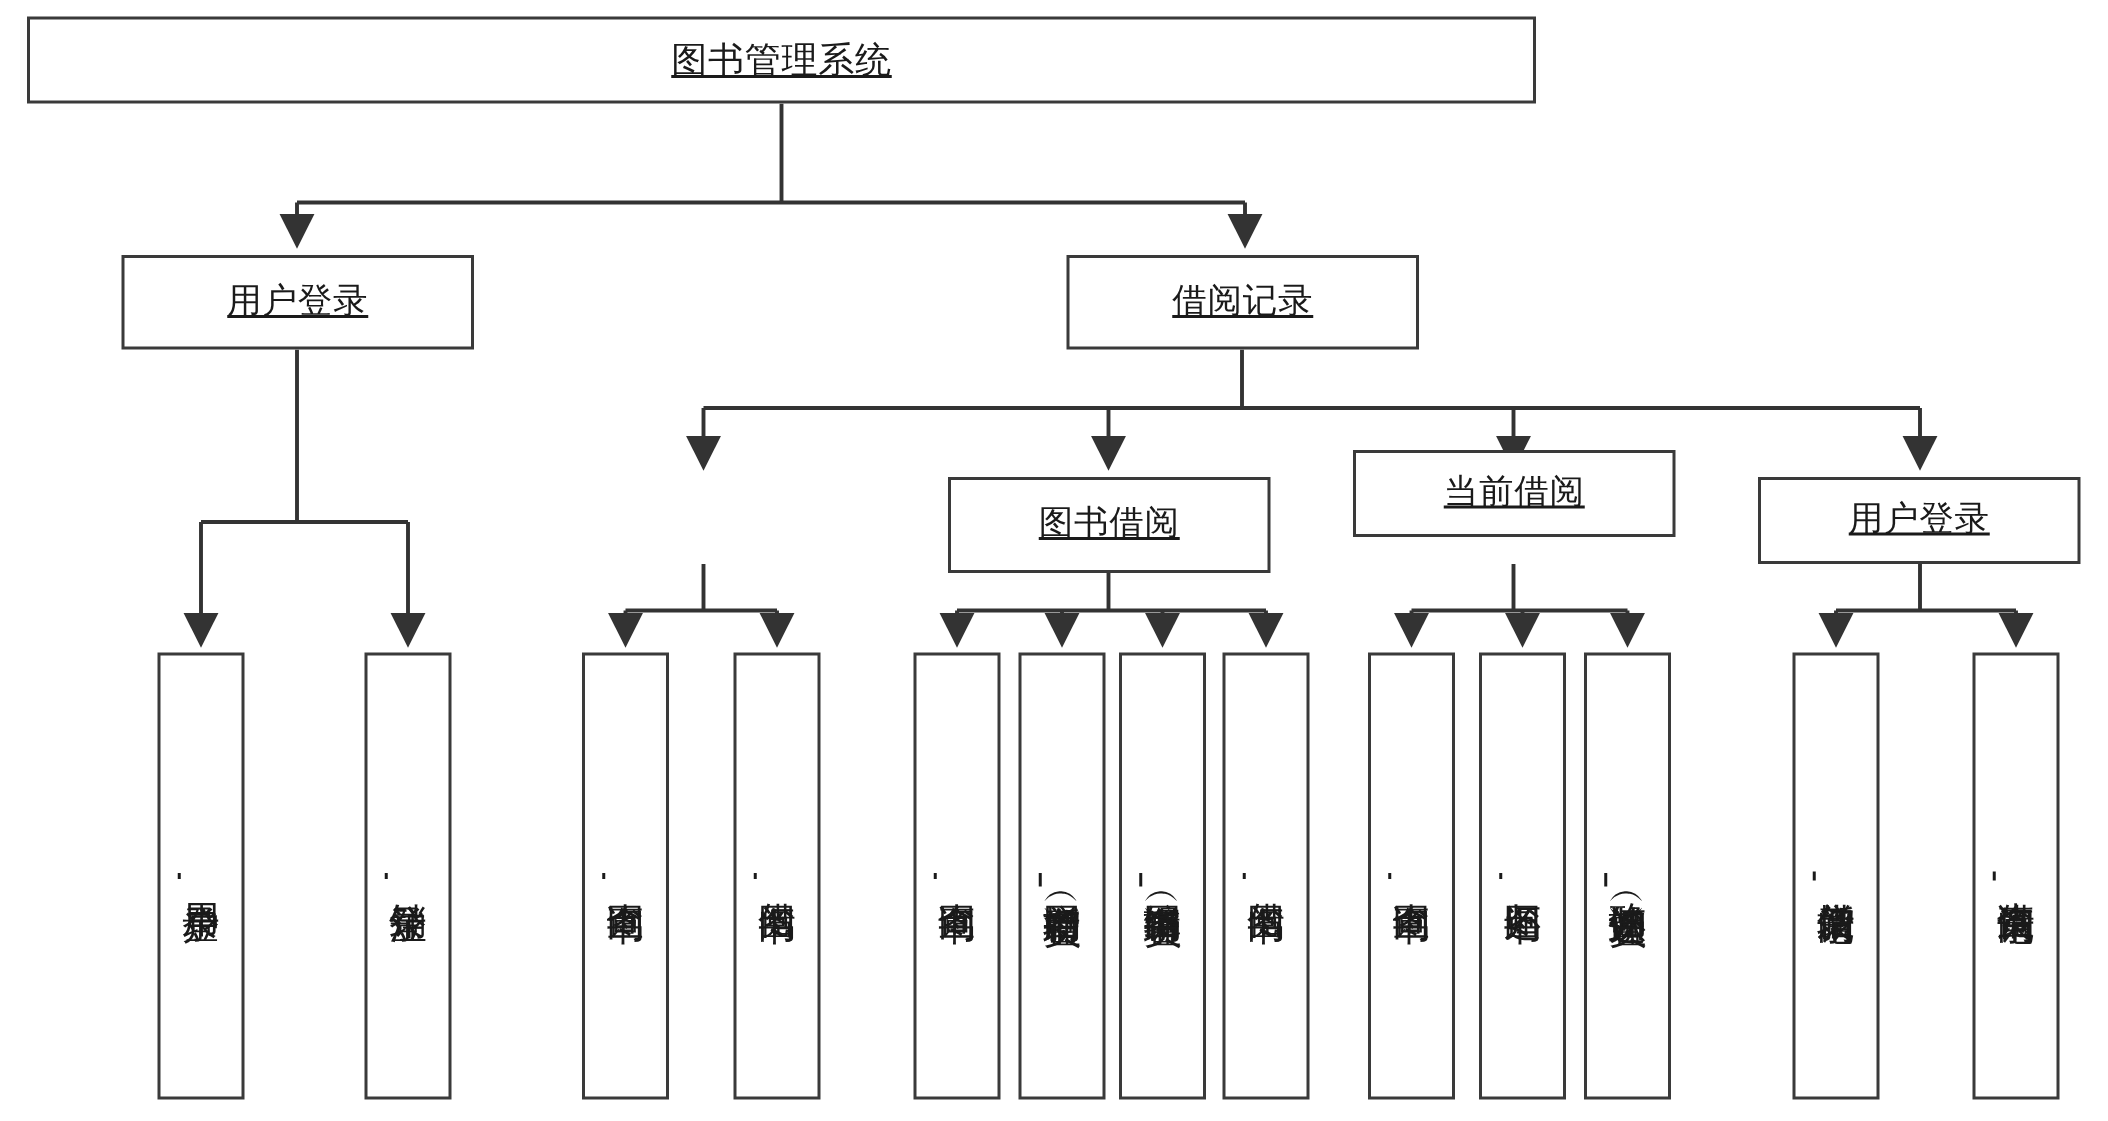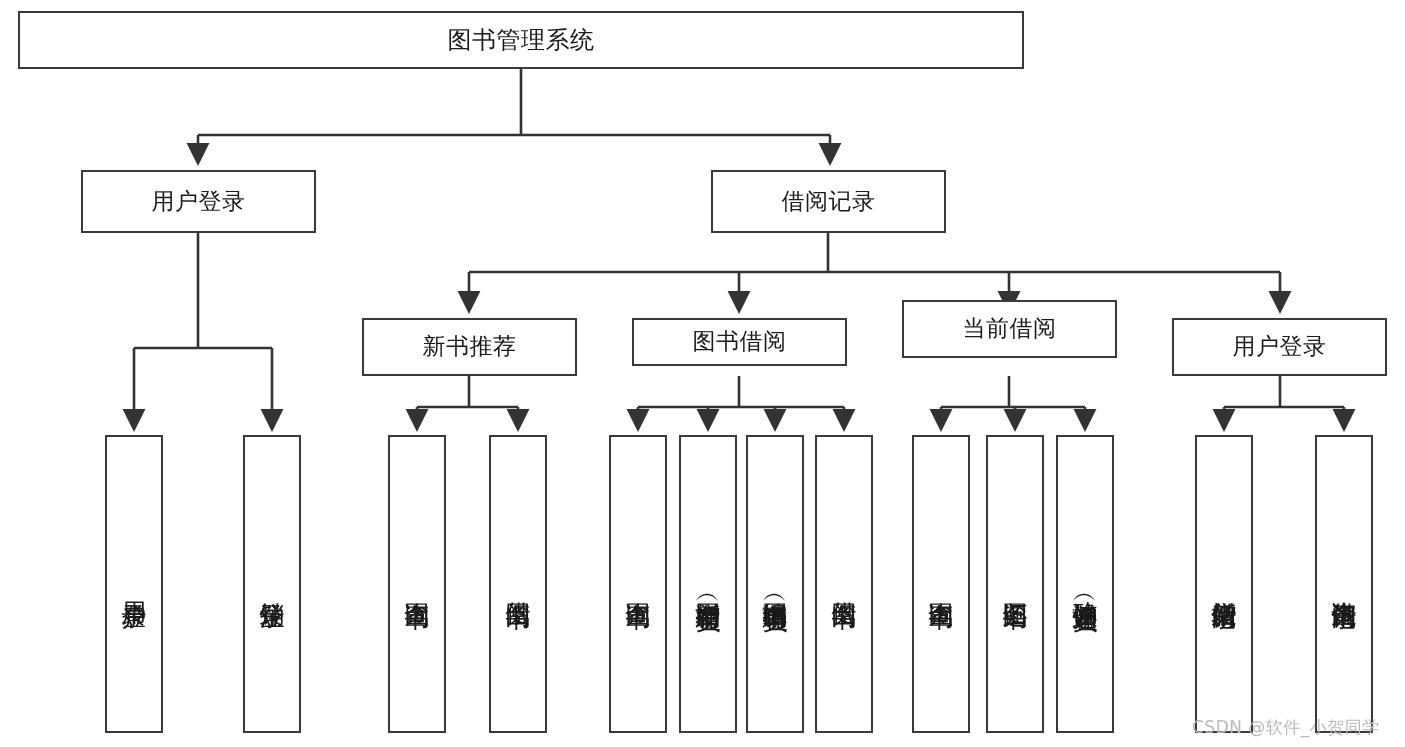--- a/index.html
+++ b/index.html
@@ -35,20 +35,21 @@
     align-items: center;
     justify-content: center;
     color: #1a1a1a;
     z-index: 2;
   }
   .node .label {
     display: block;
     text-align: right;
     line-height: 1.18;
     white-space: pre;
+    text-decoration: underline;
   }
   .node.horiz .label {
     font-size: 23px;
     letter-spacing: 0.5px;
   }
   .node.title .label {
     font-size: 24px;
     letter-spacing: 0.5px;
   }
   .node.vert {
@@ -139,24 +140,21 @@
     <span class="label">图书管理系统</span>
   </div>
 
   <div class="node horiz" style="left:81px; top:170px; width:235px; height:63px;">
     <span class="label">用户登录</span>
   </div>
   <div class="node horiz" style="left:711px; top:170px; width:235px; height:63px;">
     <span class="label">借阅记录</span>
   </div>
 
-  <div class="node horiz" style="left:362px; top:318px; width:215px; height:58px;">
-    <span class="label">新书推荐</span>
-  </div>
-  <div class="node horiz" style="left:632px; top:318px; width:215px; height:48px;">
+  <div class="node horiz" style="left:632px; top:318px; width:215px; height:64px;">
     <span class="label">图书借阅</span>
   </div>
   <div class="node horiz" style="left:902px; top:300px; width:215px; height:58px;">
     <span class="label">当前借阅</span>
   </div>
   <div class="node horiz" style="left:1172px; top:318px; width:215px; height:58px;">
     <span class="label">用户登录</span>
   </div>
 
   <div class="node vert" style="left:105px; top:435px; width:58px; height:298px;">
@@ -196,15 +194,14 @@
     <span class="label">确认归还（管理员）</span>
   </div>
 
   <div class="node vert" style="left:1195px; top:435px; width:58px; height:298px;">
     <span class="label">新增借阅记录</span>
   </div>
   <div class="node vert" style="left:1315px; top:435px; width:58px; height:298px;">
     <span class="label">查询借阅记录</span>
   </div>
 
-  <div class="watermark" style="left:1192px; top:716px;">CSDN @软件_小贺同学</div>
 
 </div>
 
 </body></html>

